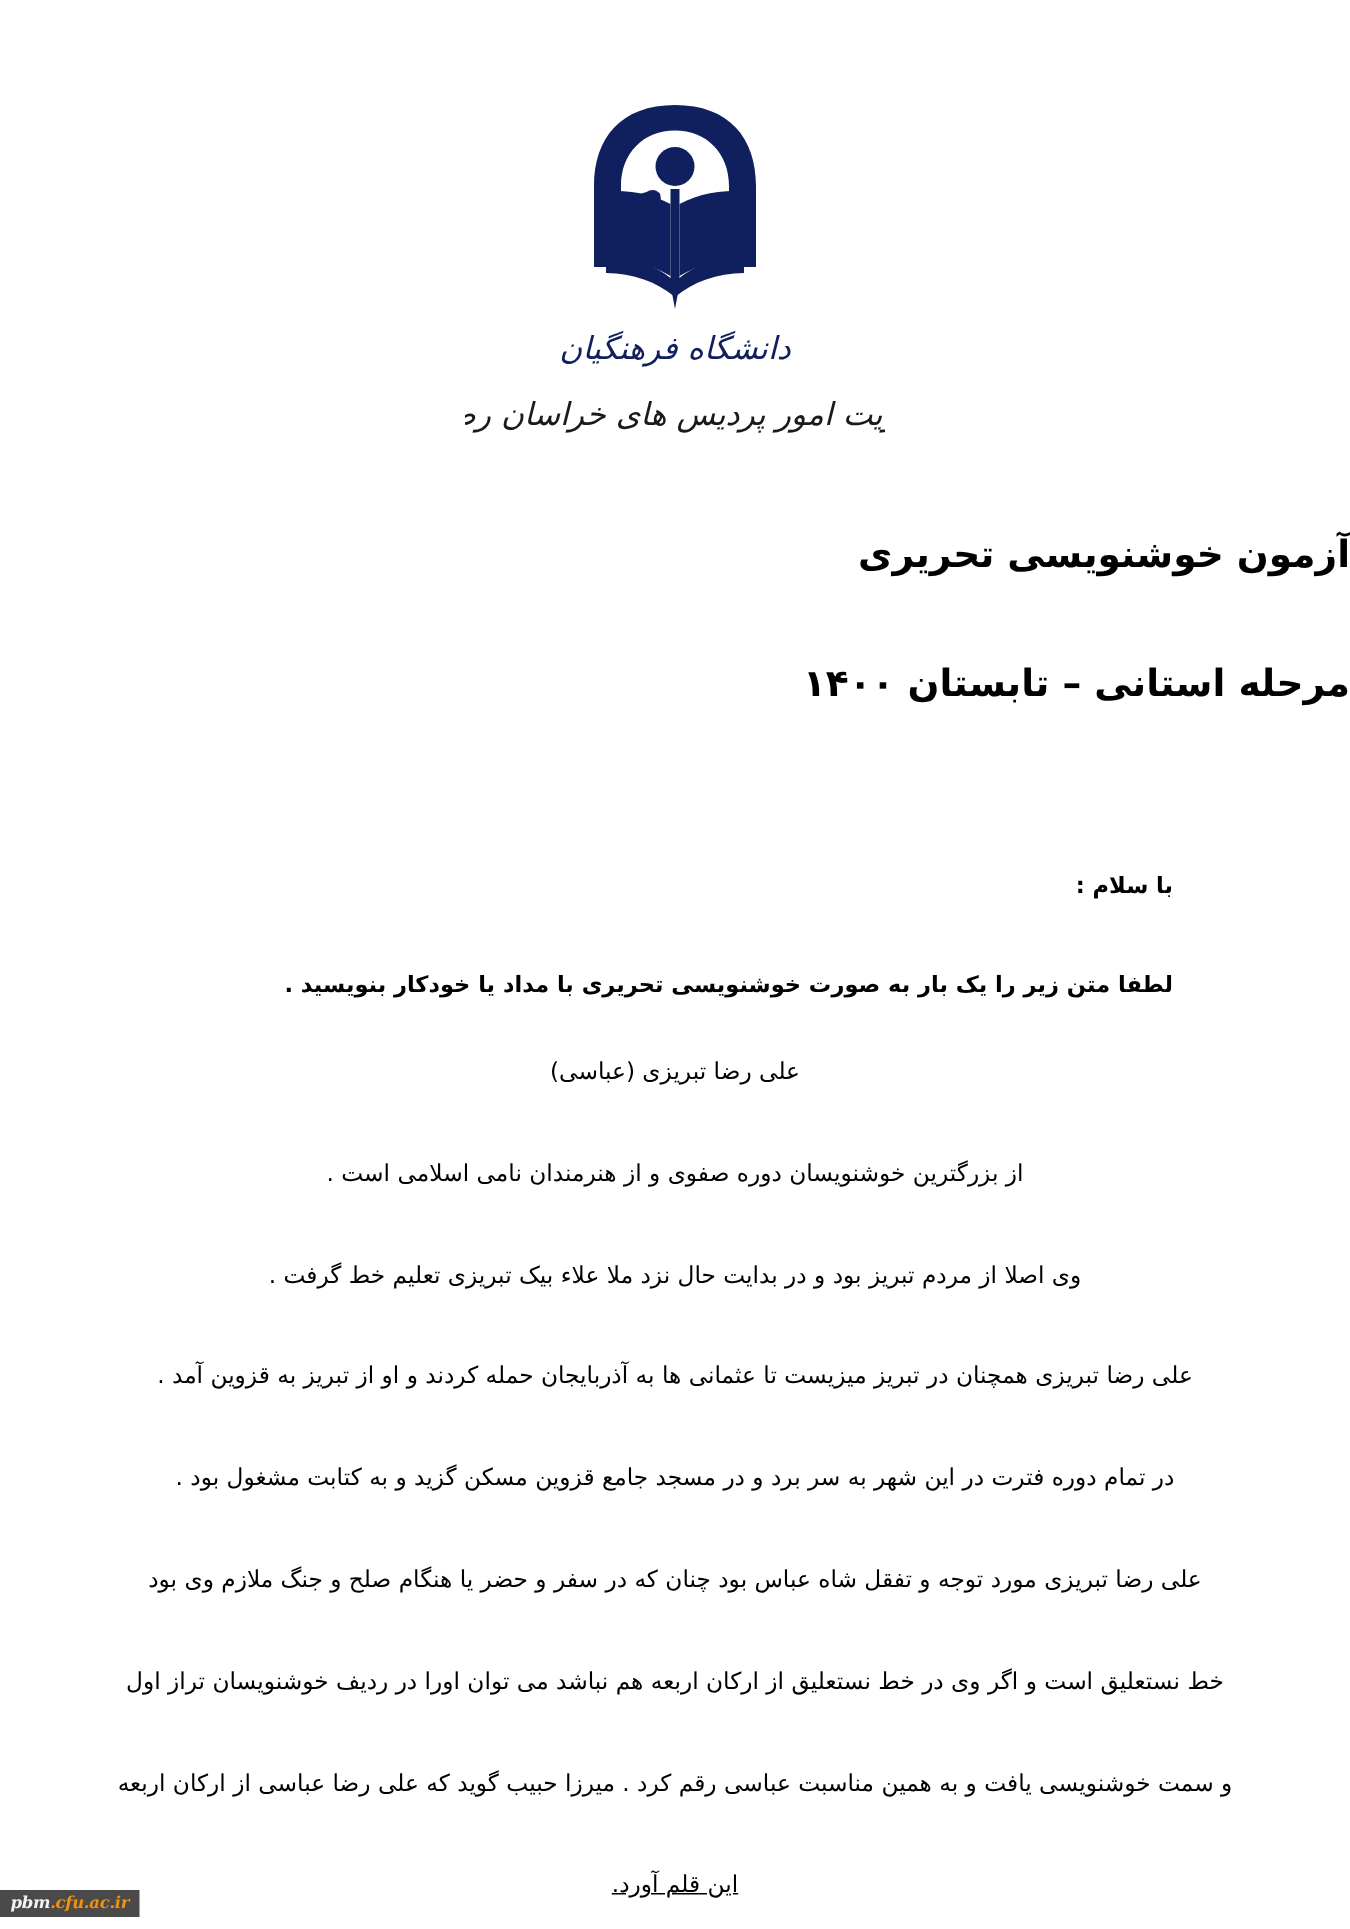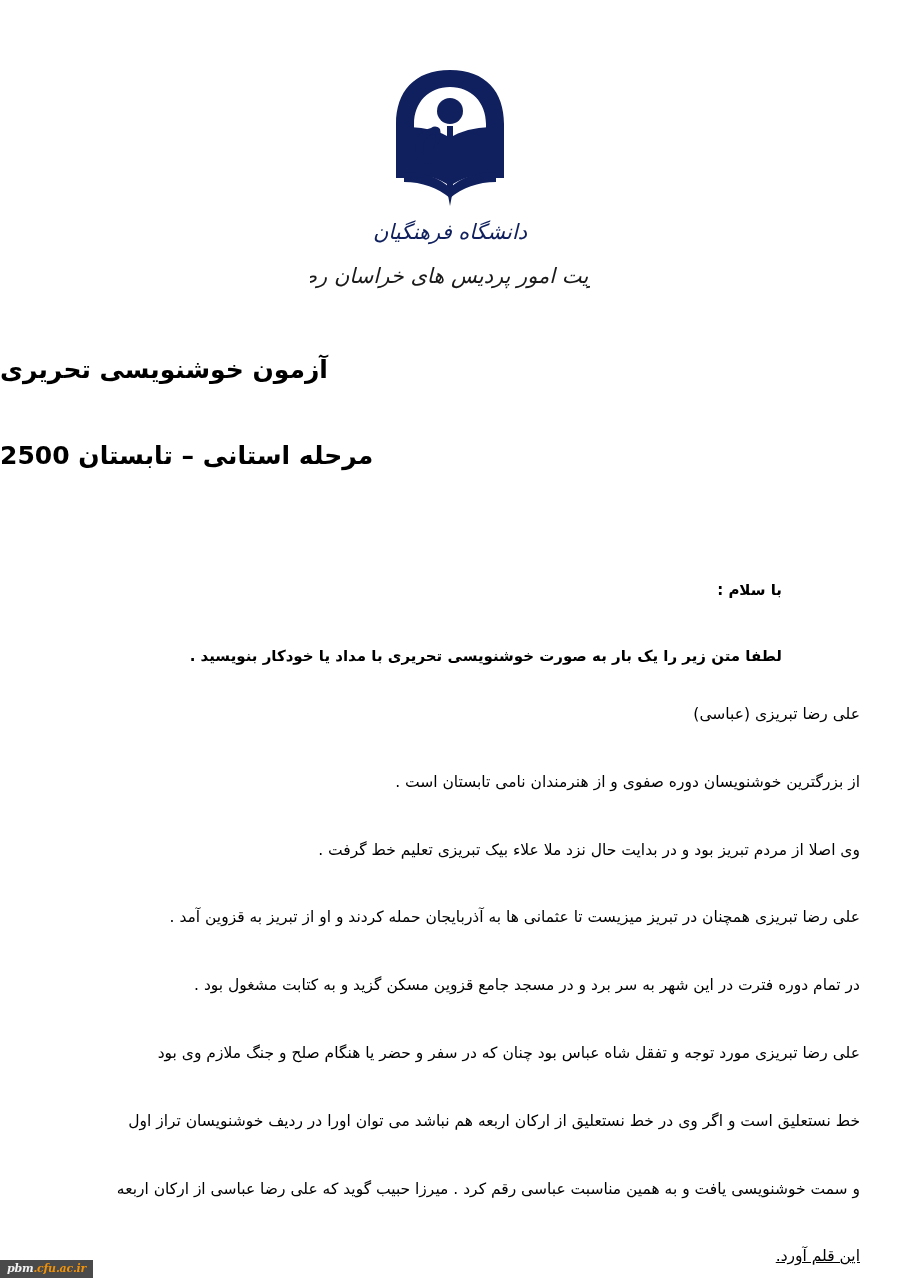--- a/index.html
+++ b/index.html
@@ -55,21 +55,21 @@
     height: 46px;
     display: block;
   }
 
   
   .titles {
     position: absolute;
     top: 355px;
     left: 0;
     right: 0;
-    text-align: left;
+    text-align: right;
   }
   .exam-title {
     font-size: 25px;
     font-weight: bold;
     letter-spacing: 0px;
     line-height: 1.2;
     margin: 0;
   }
   .exam-stage {
     font-size: 25px;
@@ -99,20 +99,21 @@
     margin: 44px 0 0 0;
     line-height: 1.5;
   }
 
   
   .passage {
     position: absolute;
     top: 702px;
     left: 0;
     right: 0;
+    text-align: center;
   }
   .passage-line {
     font-size: 15.5px;
     font-weight: normal;
     line-height: 1.6;
     margin: 0 0 43px 0;
     padding: 0 40px;
     white-space: nowrap;
   }
   .passage-line:last-child {
@@ -189,31 +190,31 @@
     </svg>
 
     <svg class="logo-subwordmark" viewBox="0 0 280 46" aria-hidden="true">
       <text x="140" y="33" text-anchor="middle" font-family="'DejaVu Sans','Liberation Sans',sans-serif" font-size="21" font-style="italic" fill="#1a1a1a">مدیریت امور پردیس های خراسان رضوی</text>
     </svg>
 
   </div>
 
   <div class="titles">
     <h1 class="exam-title">آزمون خوشنویسی تحریری</h1>
-    <h2 class="exam-stage">مرحله استانی – تابستان 2500</h2>
+    <h2 class="exam-stage">مرحله استانی – تابستان ۱۴۰۰</h2>
   </div>
 
   <div class="instructions">
     <p class="salutation">با سلام :</p>
     <p class="instruction-line">لطفا  متن زیر را یک بار به صورت خوشنویسی تحریری با مداد یا خودکار بنویسید .</p>
   </div>
 
   <div class="passage">
     <p class="passage-line">علی رضا تبریزی (عباسی)</p>
-    <p class="passage-line">از بزرگترین خوشنویسان دوره صفوی و از هنرمندان نامی تابستان است .</p>
+    <p class="passage-line">از بزرگترین خوشنویسان دوره صفوی و از هنرمندان نامی اسلامی است .</p>
     <p class="passage-line">وی اصلا از مردم تبریز بود و در بدایت حال نزد ملا علاء بیک تبریزی تعلیم خط گرفت .</p>
     <p class="passage-line">علی رضا  تبریزی همچنان در تبریز میزیست تا عثمانی ها به آذربایجان حمله کردند و او از تبریز به قزوین آمد .</p>
     <p class="passage-line">در تمام دوره فترت در این شهر به سر برد و در مسجد جامع قزوین مسکن گزید و به کتابت مشغول بود .</p>
     <p class="passage-line">علی رضا تبریزی مورد توجه و تفقل شاه عباس بود چنان که در سفر و حضر یا هنگام صلح و جنگ ملازم وی بود</p>
     <p class="passage-line">خط نستعلیق است و اگر وی در خط نستعلیق از ارکان اربعه هم نباشد می توان اورا در ردیف خوشنویسان تراز اول</p>
     <p class="passage-line">و سمت خوشنویسی یافت و به همین مناسبت عباسی رقم کرد . میرزا حبیب گوید که علی رضا عباسی از ارکان اربعه</p>
     <p class="passage-line">این قلم آورد.</p>
   </div>
 
   <div class="watermark">

